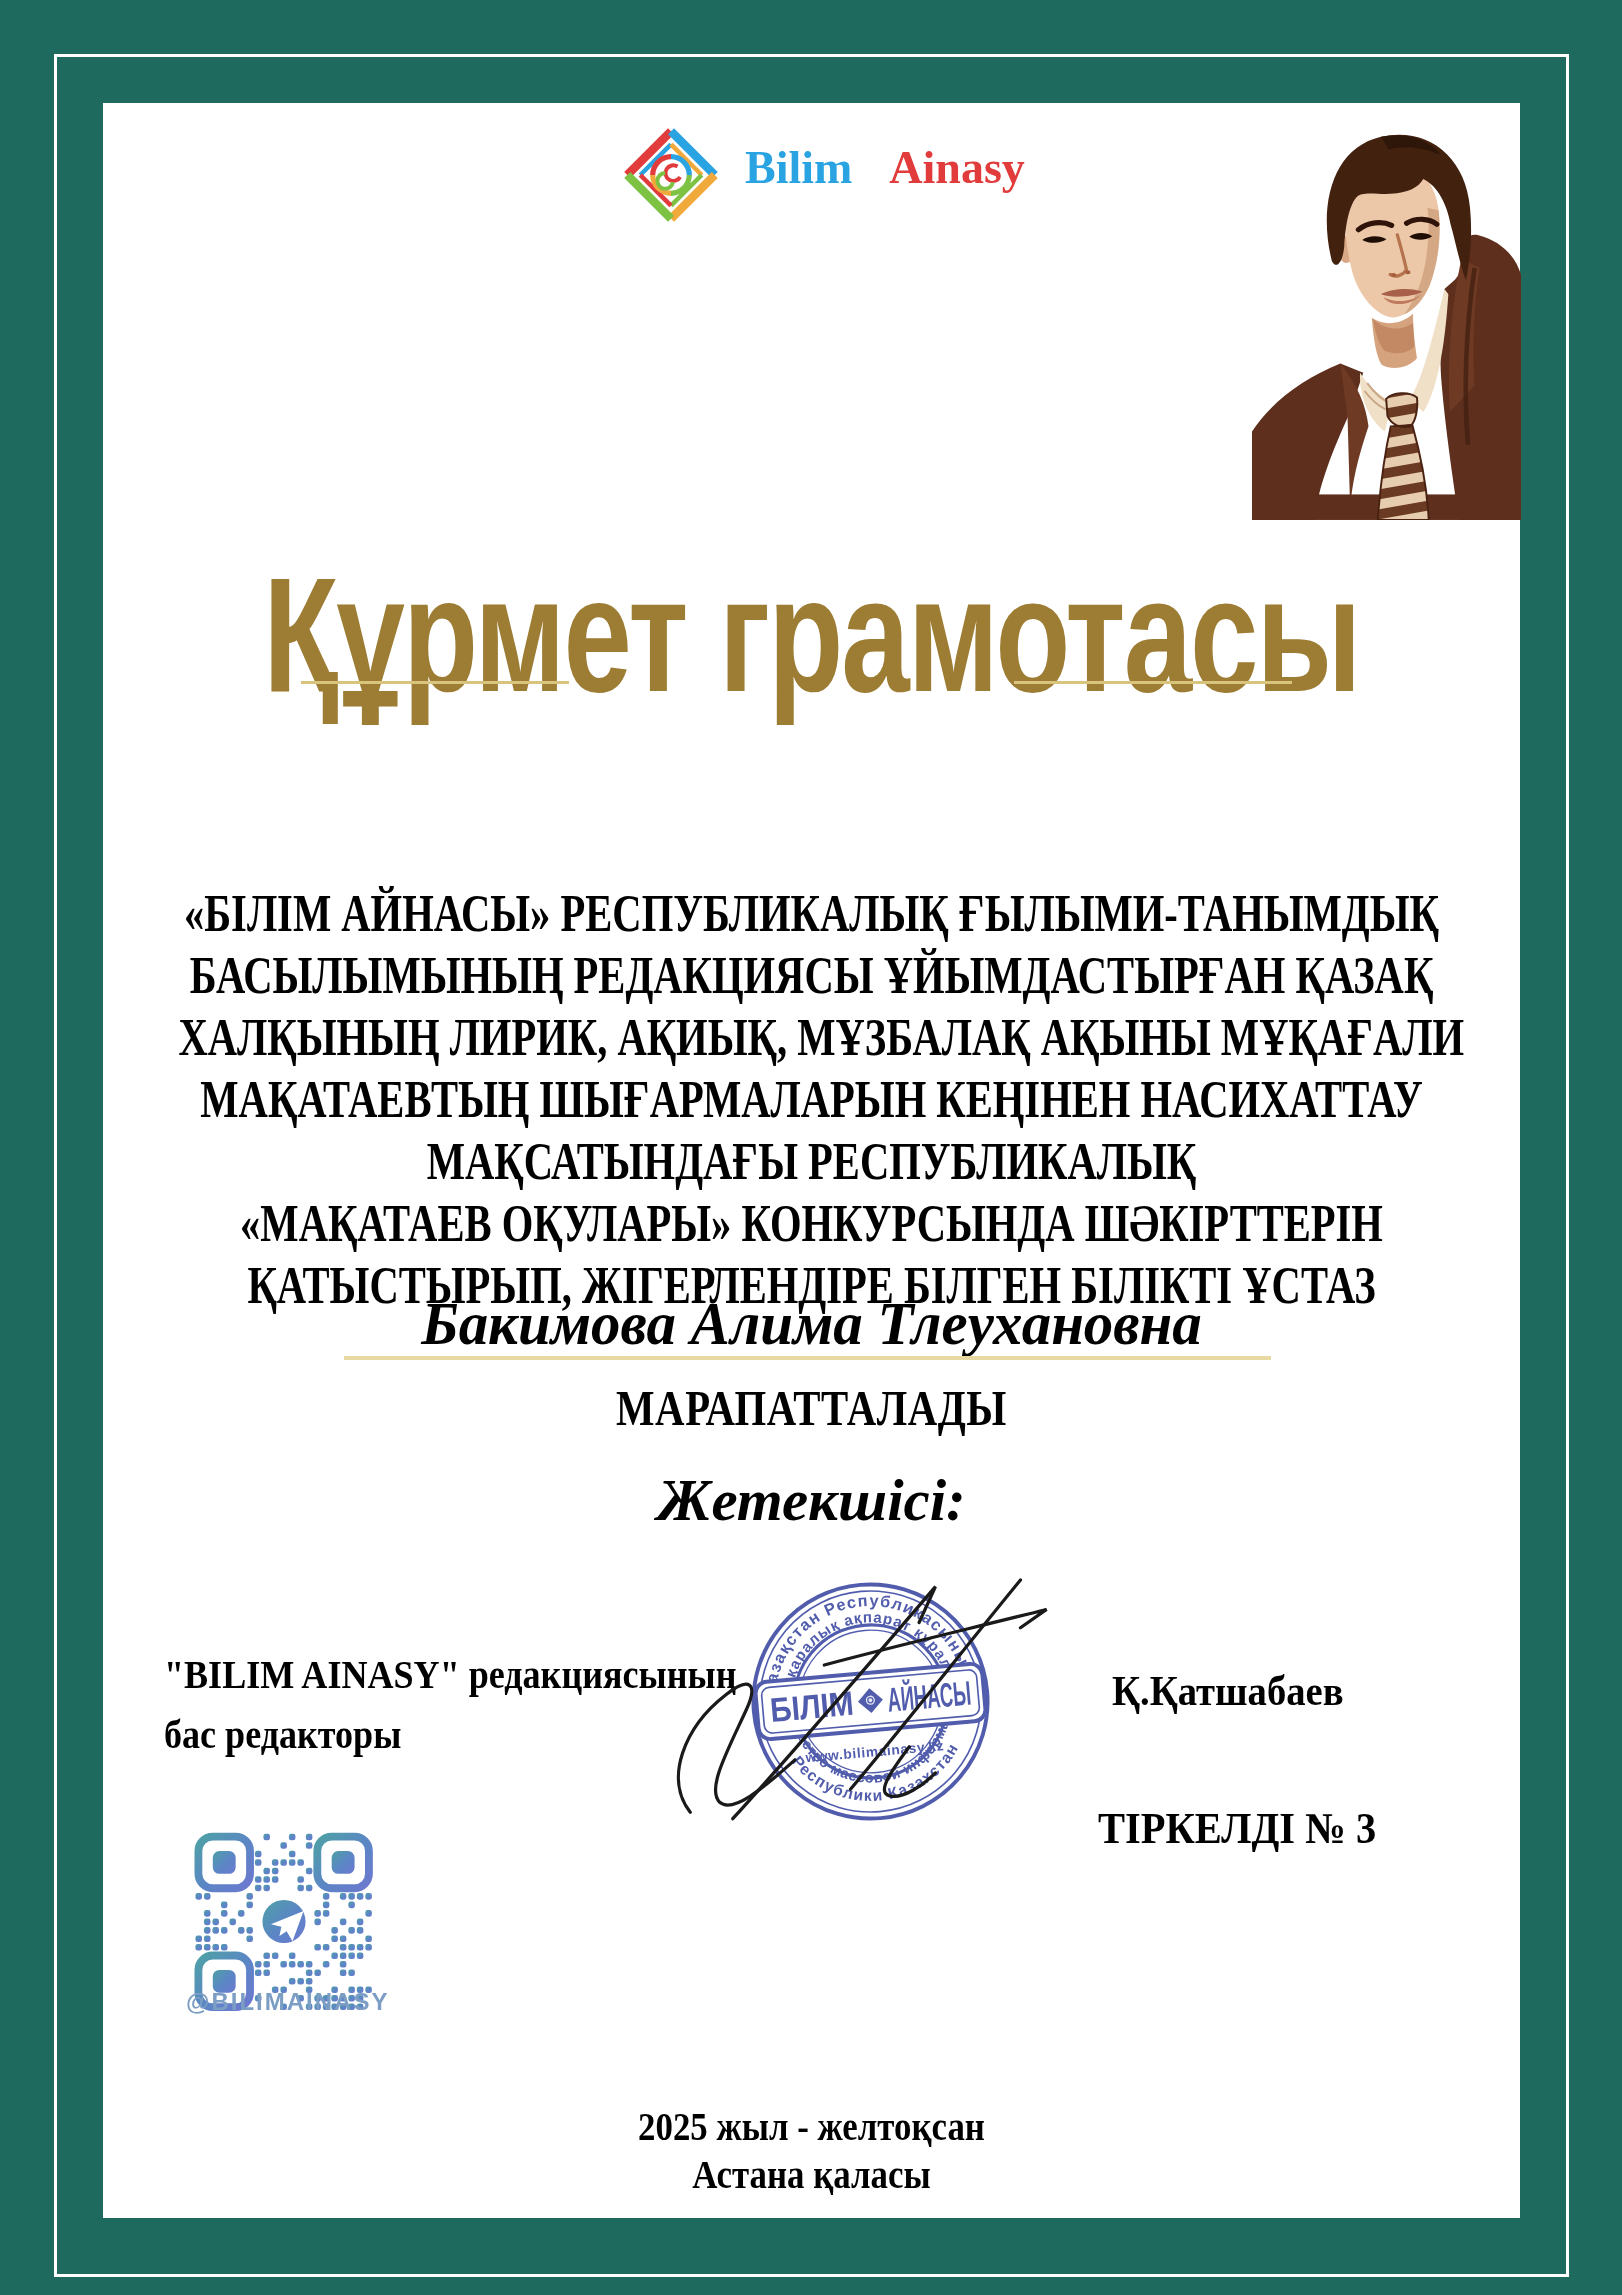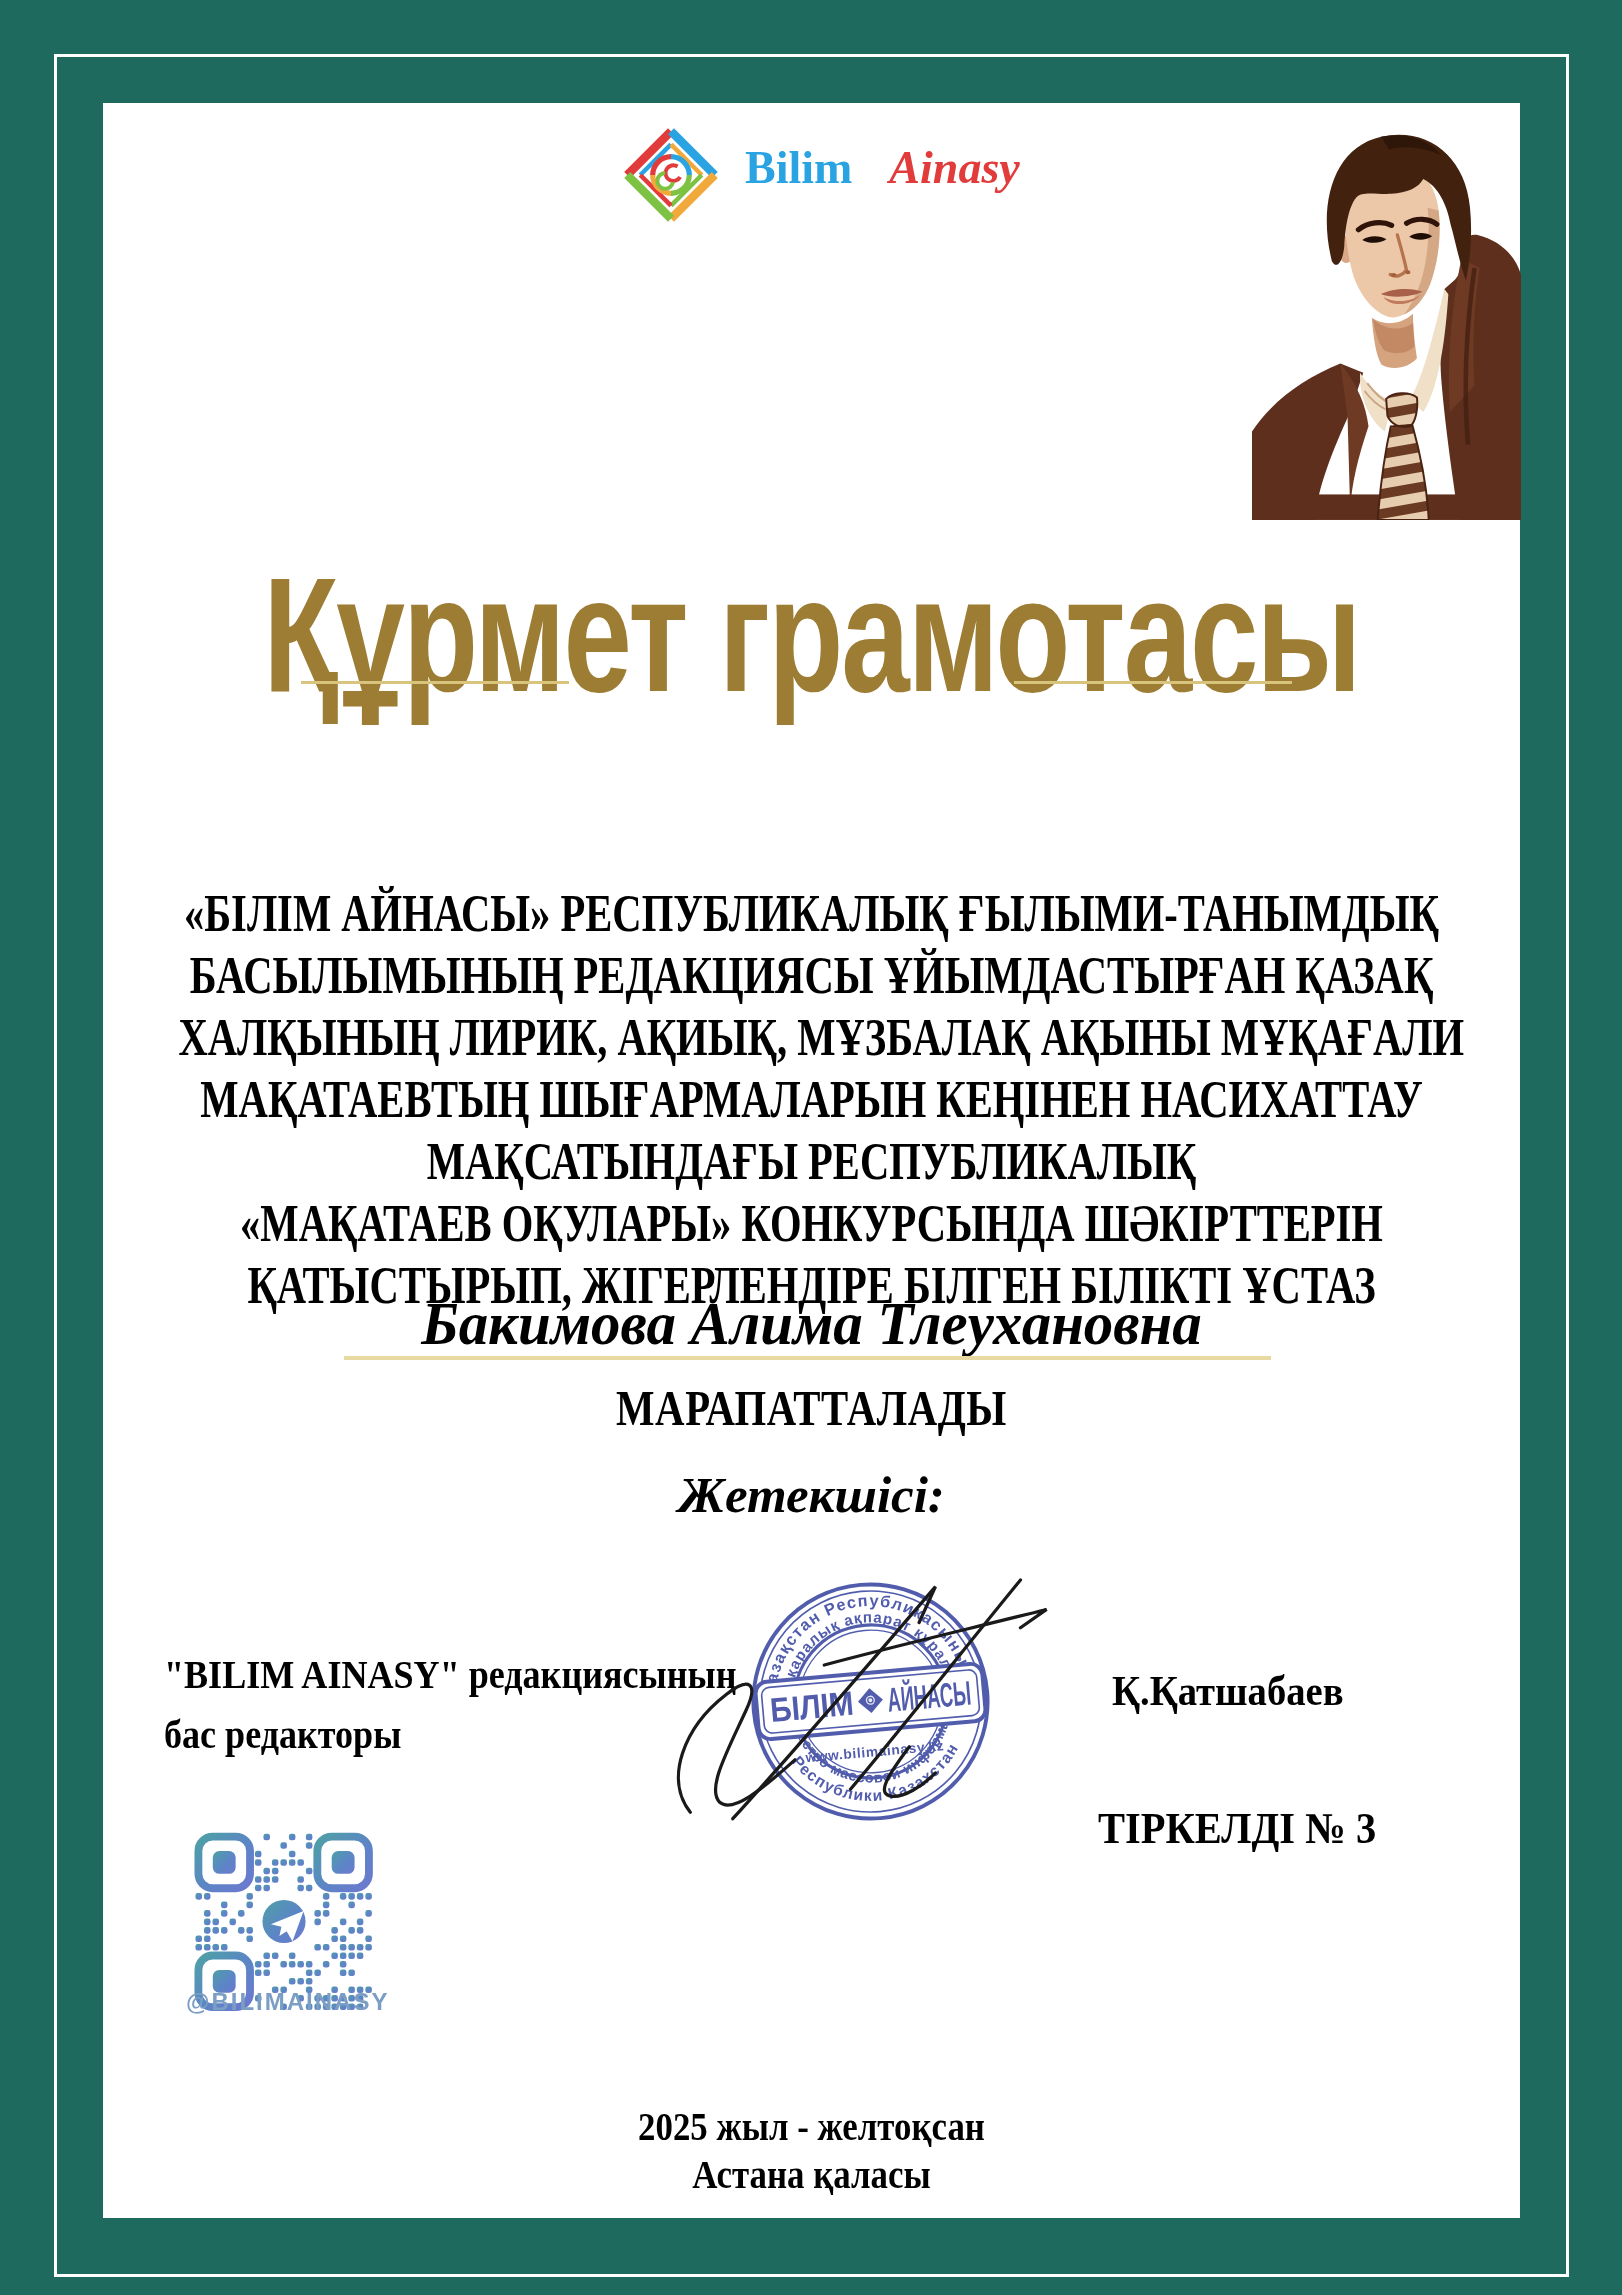--- a/index.html
+++ b/index.html
@@ -13,29 +13,29 @@
   .abs{position:absolute;}
   .center{left:0;width:1623px;text-align:center;}
   .condense{transform:scaleX(.78);transform-origin:50% 0;}
   .title{top:553px;font-family:var(--sans);font-weight:bold;font-size:164px;line-height:1;color:var(--title,#9D7C33);transform:scaleX(.75);transform-origin:50% 0;letter-spacing:-2.6px;white-space:nowrap;}
   .gold-rule{position:absolute;height:3.3px;background:var(--gold-line,#D8C47D);}
   .body-block{top:883px;font-weight:bold;font-size:52px;line-height:62px;color:#000;}
   .body-block div{white-space:nowrap;}
   .name{top:1288px;font-weight:bold;font-style:italic;font-size:62px;color:#000;transform:scaleX(.95);transform-origin:50% 0;white-space:nowrap;}
   .name-rule{position:absolute;left:344px;top:1356px;width:927px;height:3.9px;background:var(--name-line,#E8D8A2);}
   .awarded{top:1379px;font-weight:bold;font-size:51px;color:#000;letter-spacing:0.7px;transform:scaleX(.8);transform-origin:50% 0;}
-  .supervisor{top:1466px;font-weight:bold;font-style:italic;font-size:51px;color:#000;}
+  .supervisor{top:1466px;font-weight:bold;font-style:italic;font-size:59px;color:#000;}
   .org-block{left:164px;top:1644px;font-weight:bold;font-size:41px;line-height:60px;color:#000;transform:scaleX(.88);transform-origin:0 0;white-space:nowrap;}
   .signer{left:1112px;top:1667px;font-weight:bold;font-size:42px;color:#000;transform:scaleX(.92);transform-origin:0 0;white-space:nowrap;}
   .registration{left:1098px;top:1803px;font-weight:bold;font-size:44px;color:#000;transform:scaleX(.92);transform-origin:0 0;white-space:nowrap;}
   .footer-block{top:2102px;font-weight:bold;font-size:41px;line-height:48px;color:#000;transform:scaleX(.85);transform-origin:50% 0;}
   .qr-handle{left:186px;top:1988px;width:196px;text-align:center;font-family:var(--sans);font-weight:bold;font-size:24px;letter-spacing:2px;color:var(--qr-handle,#7C9EC4);}
   .logo-words{left:745px;top:141px;font-weight:bold;font-size:46px;white-space:nowrap;}
   .logo-w1{color:var(--logo-blue,#2AA3E2);margin-right:37px;}
-  .logo-w2{color:var(--logo-red,#E23B3B);font-style:italic;}
+  .logo-w2{color:var(--logo-red,#E23B3B);}
   
   .st-stroke{stroke:var(--stamp,#4350A6);fill:none;}
   .st-fill{fill:var(--stamp,#4350A6);}
   .st-text{fill:var(--stamp,#4350A6);font-family:var(--sans);font-weight:bold;}
   .stamp-wrap{opacity:.92;}
   .sig-path{stroke:var(--signature,#1a1a1a);fill:none;stroke-linecap:round;stroke-width:5px;}
 </style>
 </head>
 <body>
 

